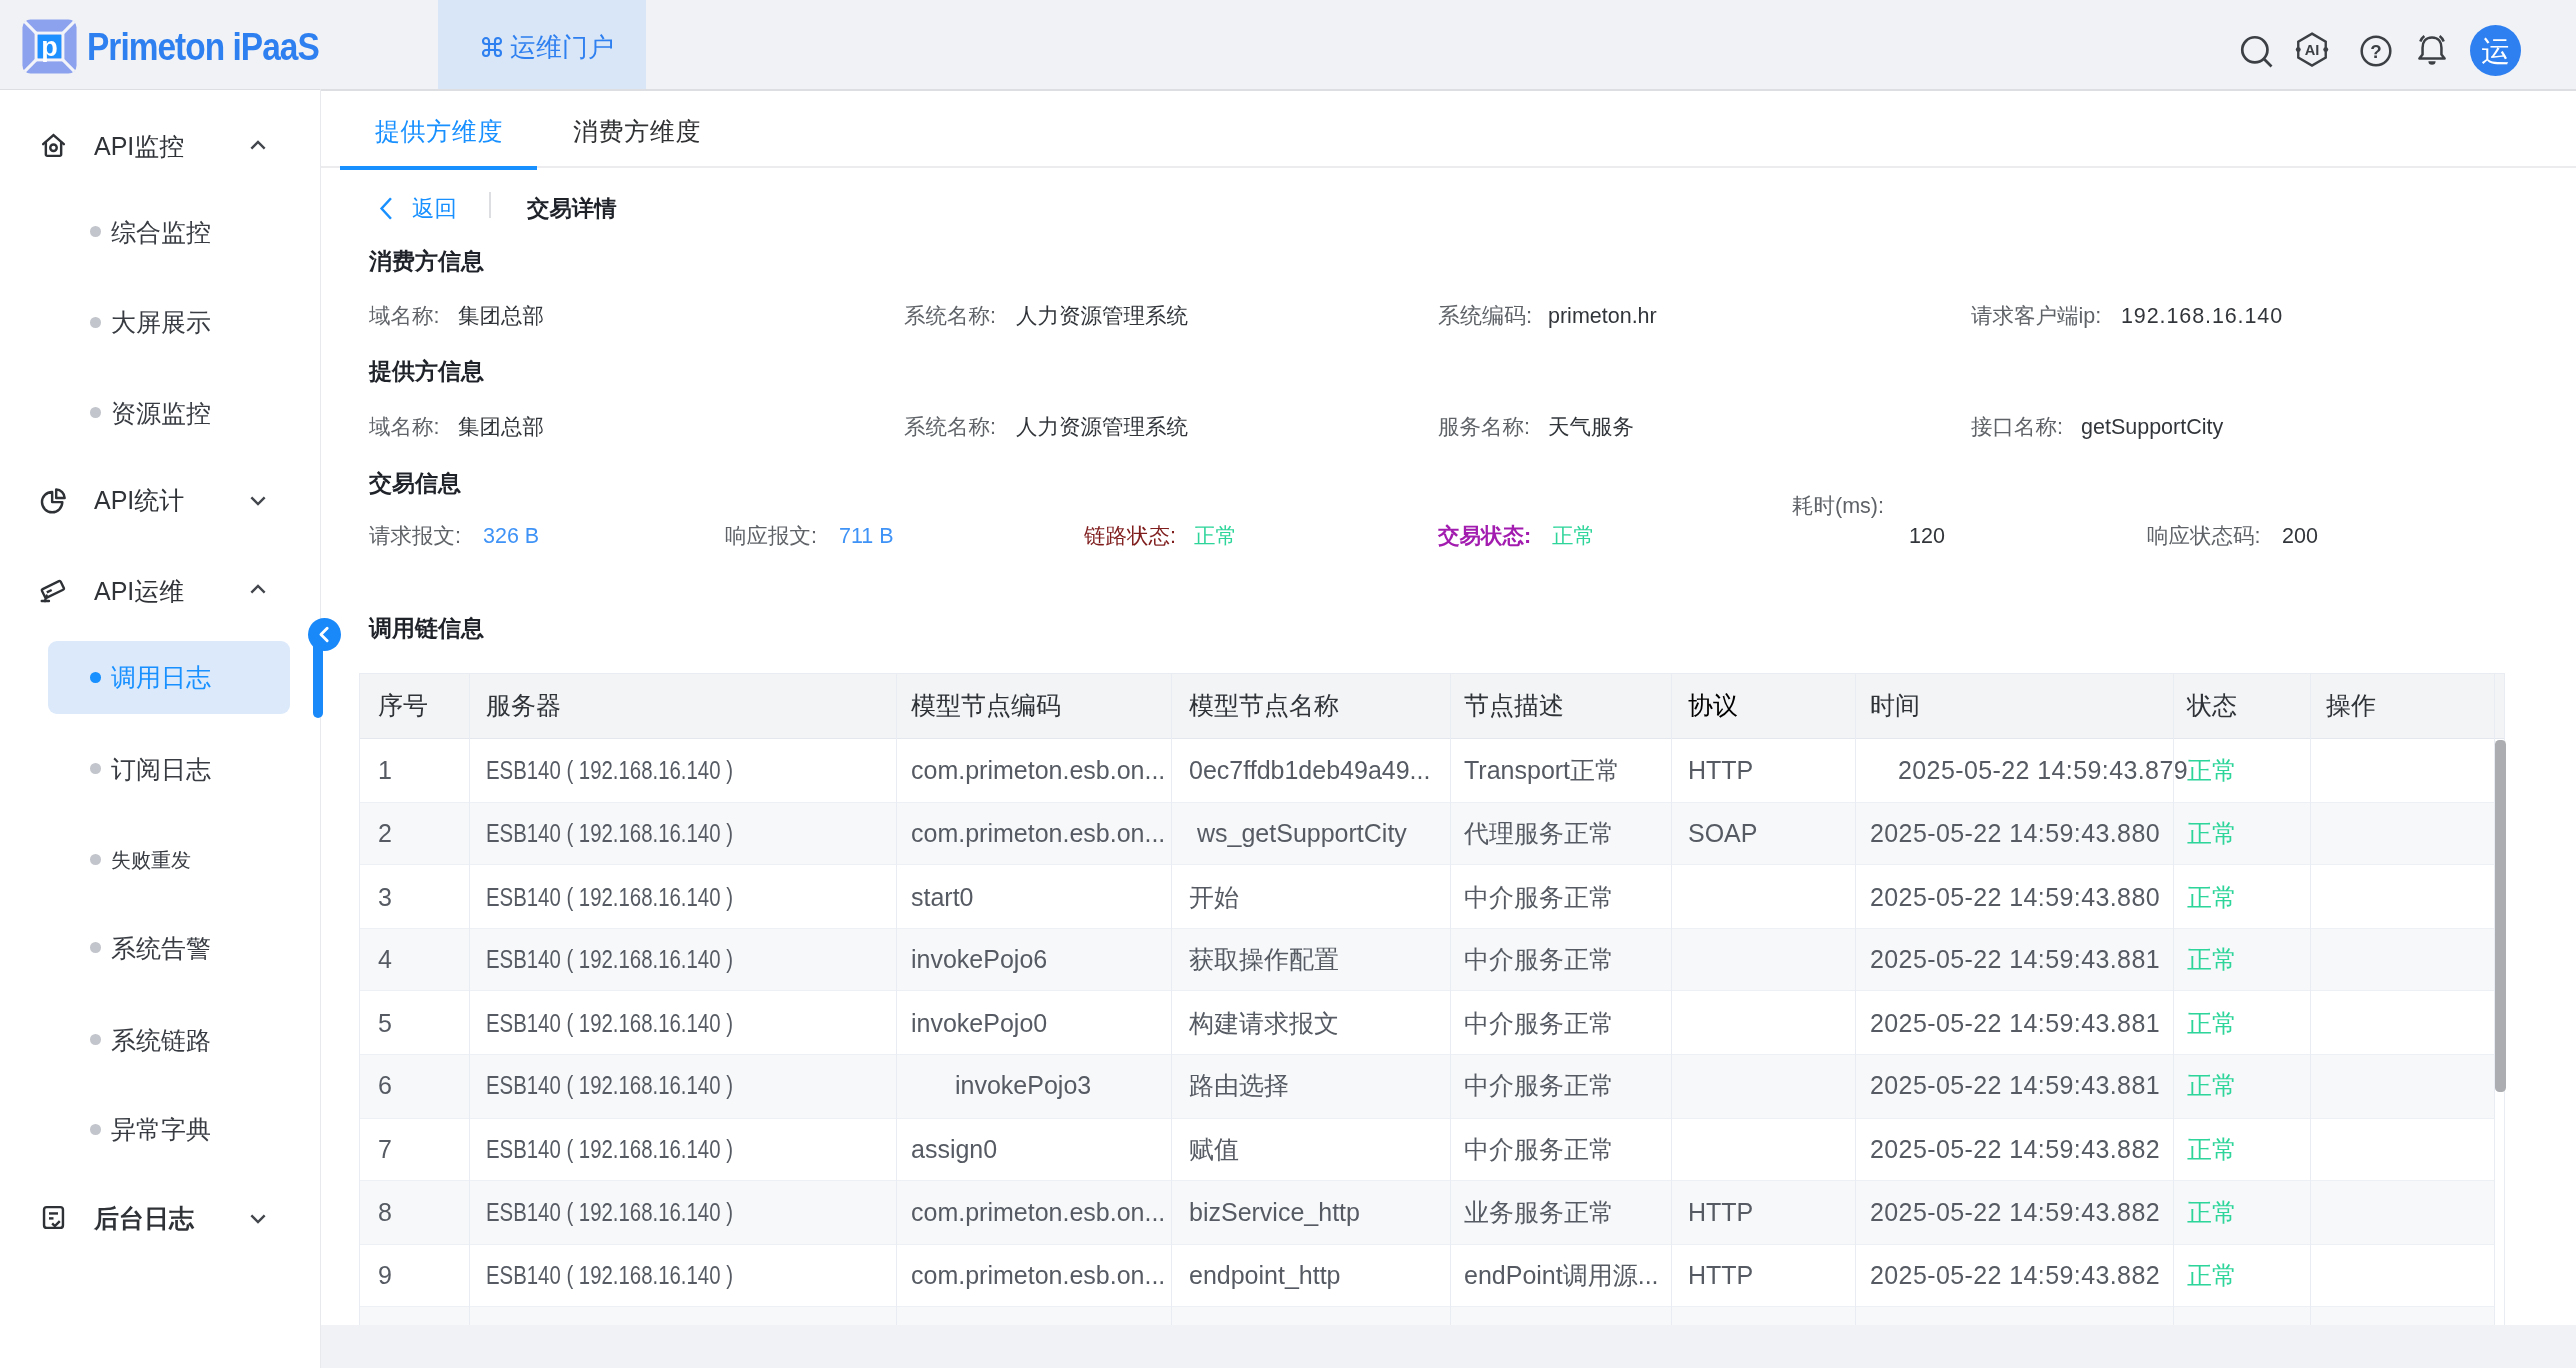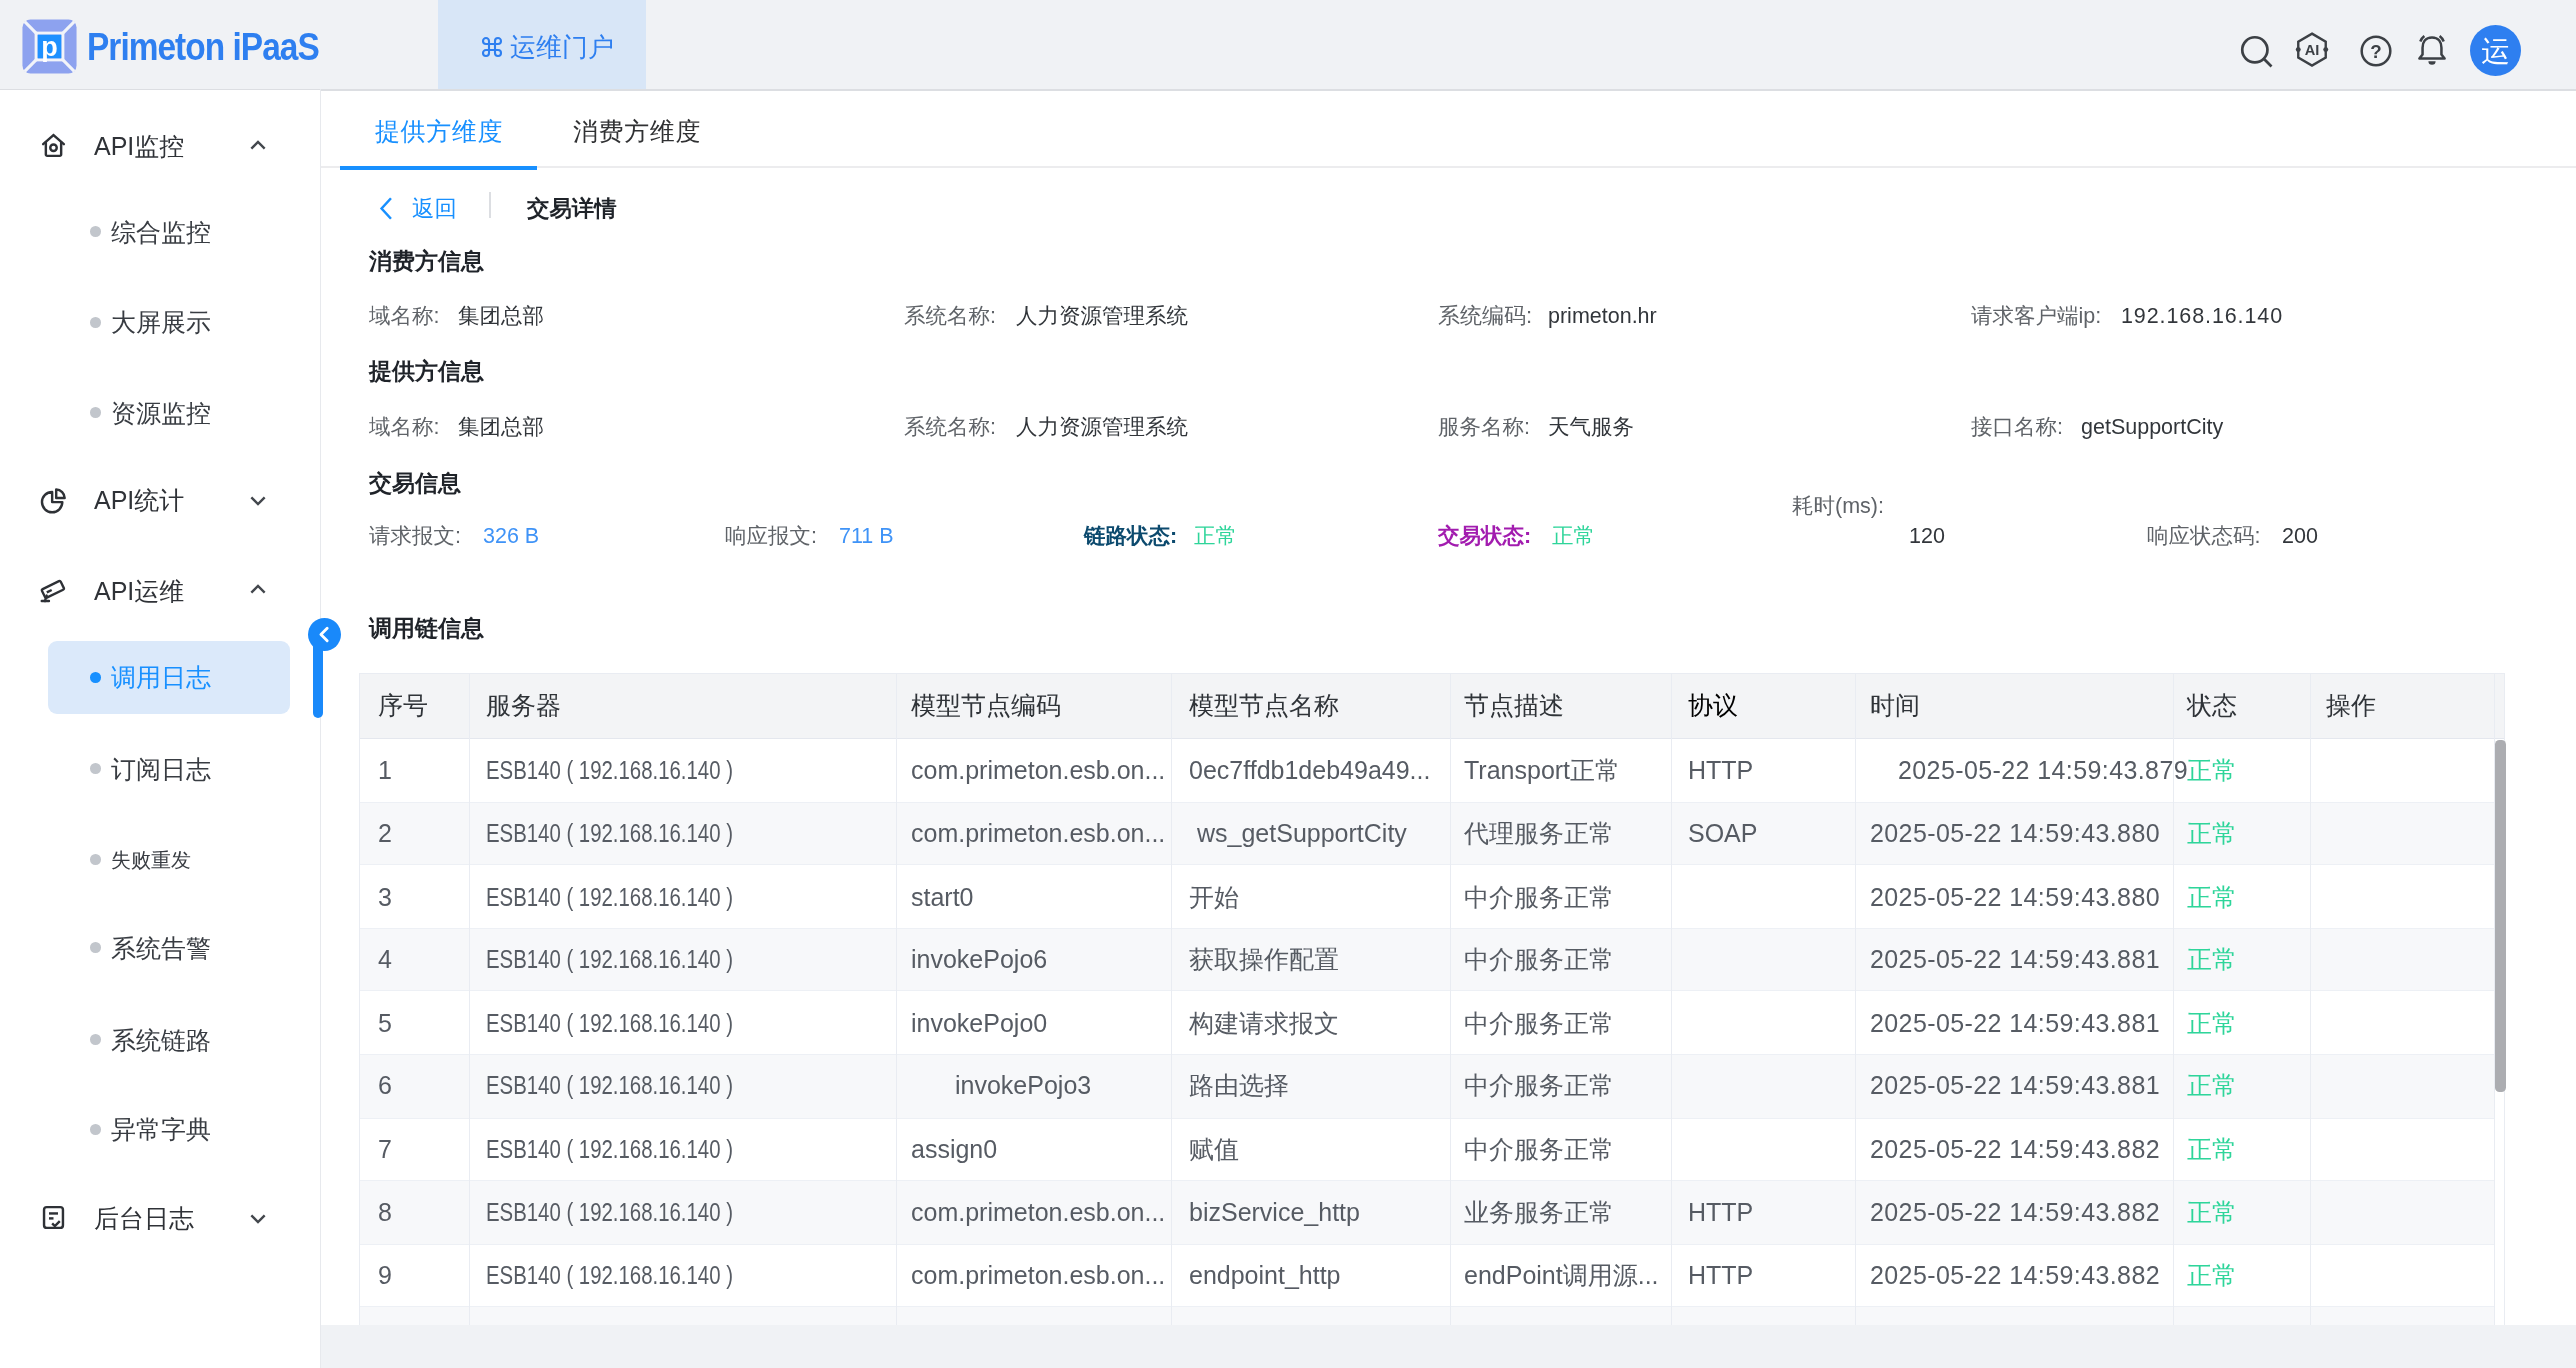--- a/index.html
+++ b/index.html
@@ -100,21 +100,21 @@
 <div class="a" style="left:90px;top:1034px;width:10.7px;height:10.7px;border-radius:50%;background:#c2c6cc"></div>
 <div class="a" style="left:111px;top:1022px;line-height:36px;font-size:25px;color:#383c42;font-weight:400;white-space:nowrap;">系统链路</div>
 <div class="a" style="left:90px;top:1124px;width:10.7px;height:10.7px;border-radius:50%;background:#c2c6cc"></div>
 <div class="a" style="left:111px;top:1111px;line-height:36px;font-size:25px;color:#383c42;font-weight:400;white-space:nowrap;">异常字典</div>
 <svg class="a" style="left:40px;top:1204px" width="27" height="27" viewBox="0 0 30 30" fill="none" stroke="#2e3136" stroke-width="2.7">
 <rect x="4.5" y="3.5" width="21" height="23" rx="3"></rect>
 <line x1="10" y1="10.5" x2="20" y2="10.5"></line>
 <line x1="10" y1="16" x2="15" y2="16"></line>
 <path d="M13.5 21.5 l3 3 l5.5 -5.5"></path>
 </svg>
-<div class="a" style="left:94px;top:1200px;line-height:36px;font-size:25px;color:#2f3237;font-weight:400;white-space:nowrap;">后台日志</div>
+<div class="a" style="left:94px;top:1200px;line-height:36px;font-size:25px;color:#2f3237;font-weight:700;white-space:nowrap;">后台日志</div>
 <svg class="a" style="left:249px;top:1210px" width="18" height="16" viewBox="0 0 20 18" fill="none" stroke="#43474d" stroke-width="2.7">
       <polyline points="2.5,6 10,13.5 17.5,6"></polyline>
     </svg>
 <div class="a" style="left:313px;top:637px;width:9.8px;height:81px;background:#1989fa;border-radius:0 0 5.4px 5.4px"></div>
 <svg class="a" style="left:308px;top:618px" width="33" height="33" viewBox="0 0 37 37">
 <circle cx="18.5" cy="18.5" r="18.5" fill="#1989fa"></circle>
 <polyline points="21.5,11.5 14.5,18.5 21.5,25.5" fill="none" stroke="#fff" stroke-width="3.2" stroke-linecap="round" stroke-linejoin="round"></polyline>
 </svg>
 <div class="a" style="left:321px;top:1325px;width:2255px;height:43px;background:#f0f2f5;"></div>
 <div class="a" style="left:321px;top:166px;width:2255px;height:1.8px;background:#ececee;"></div>
@@ -143,21 +143,21 @@
 <div class="a" style="left:1016px;top:409px;line-height:36px;font-size:21.5px;color:#32363b;font-weight:400;white-space:nowrap;">人力资源管理系统</div>
 <div class="a" style="left:1438px;top:409px;line-height:36px;font-size:21.5px;color:#5f6368;font-weight:400;white-space:nowrap;">服务名称:</div>
 <div class="a" style="left:1548px;top:409px;line-height:36px;font-size:21.5px;color:#32363b;font-weight:400;white-space:nowrap;">天气服务</div>
 <div class="a" style="left:1971px;top:409px;line-height:36px;font-size:21.5px;color:#5f6368;font-weight:400;white-space:nowrap;">接口名称:</div>
 <div class="a" style="left:2081px;top:409px;line-height:36px;font-size:21.5px;color:#32363b;font-weight:400;white-space:nowrap;">getSupportCity</div>
 <div class="a" style="left:369px;top:465px;line-height:36px;font-size:23px;color:#1f2329;font-weight:700;white-space:nowrap;">交易信息</div>
 <div class="a" style="left:369px;top:518px;line-height:36px;font-size:21.5px;color:#5f6368;font-weight:400;white-space:nowrap;">请求报文:</div>
 <div class="a" style="left:483px;top:518px;line-height:36px;font-size:21.5px;color:#3f93f7;font-weight:400;white-space:nowrap;">326 B</div>
 <div class="a" style="left:725px;top:518px;line-height:36px;font-size:21.5px;color:#5f6368;font-weight:400;white-space:nowrap;">响应报文:</div>
 <div class="a" style="left:839px;top:518px;line-height:36px;font-size:21.5px;color:#3f93f7;font-weight:400;white-space:nowrap;">711 B</div>
-<div class="a" style="left:1084px;top:518px;line-height:36px;font-size:21.5px;color:#0c4a6e;font-weight:700;white-space:nowrap;">链路状态:</div>
+<div class="a" style="left:1084px;top:518px;line-height:36px;font-size:21.5px;color:#7f1d1d;font-weight:400;white-space:nowrap;">链路状态:</div>
 <div class="a" style="left:1194px;top:518px;line-height:36px;font-size:21.5px;color:#2ed59a;font-weight:400;white-space:nowrap;">正常</div>
 <div class="a" style="left:1438px;top:518px;line-height:36px;font-size:21.5px;color:#a21caf;font-weight:700;white-space:nowrap;">交易状态:</div>
 <div class="a" style="left:1552px;top:518px;line-height:36px;font-size:21.5px;color:#2ed59a;font-weight:400;white-space:nowrap;">正常</div>
 <div class="a" style="left:1792px;top:488px;line-height:36px;font-size:21.5px;color:#5f6368;font-weight:400;white-space:nowrap;">耗时(ms):</div>
 <div class="a" style="left:1909px;top:518px;line-height:36px;font-size:21.5px;color:#32363b;font-weight:400;white-space:nowrap;">120</div>
 <div class="a" style="left:2147px;top:518px;line-height:36px;font-size:21.5px;color:#5f6368;font-weight:400;white-space:nowrap;">响应状态码:</div>
 <div class="a" style="left:2282px;top:518px;line-height:36px;font-size:21.5px;color:#32363b;font-weight:400;white-space:nowrap;">200</div>
 <div class="a" style="left:369px;top:610px;line-height:36px;font-size:23px;color:#1f2329;font-weight:700;white-space:nowrap;">调用链信息</div>
 <div class="a" style="left:359px;top:673px;width:2146px;height:65px;background:#f3f4f6;"></div>
 <div class="a" style="left:359px;top:802px;width:2135px;height:63px;background:#f7f8fa;"></div>

